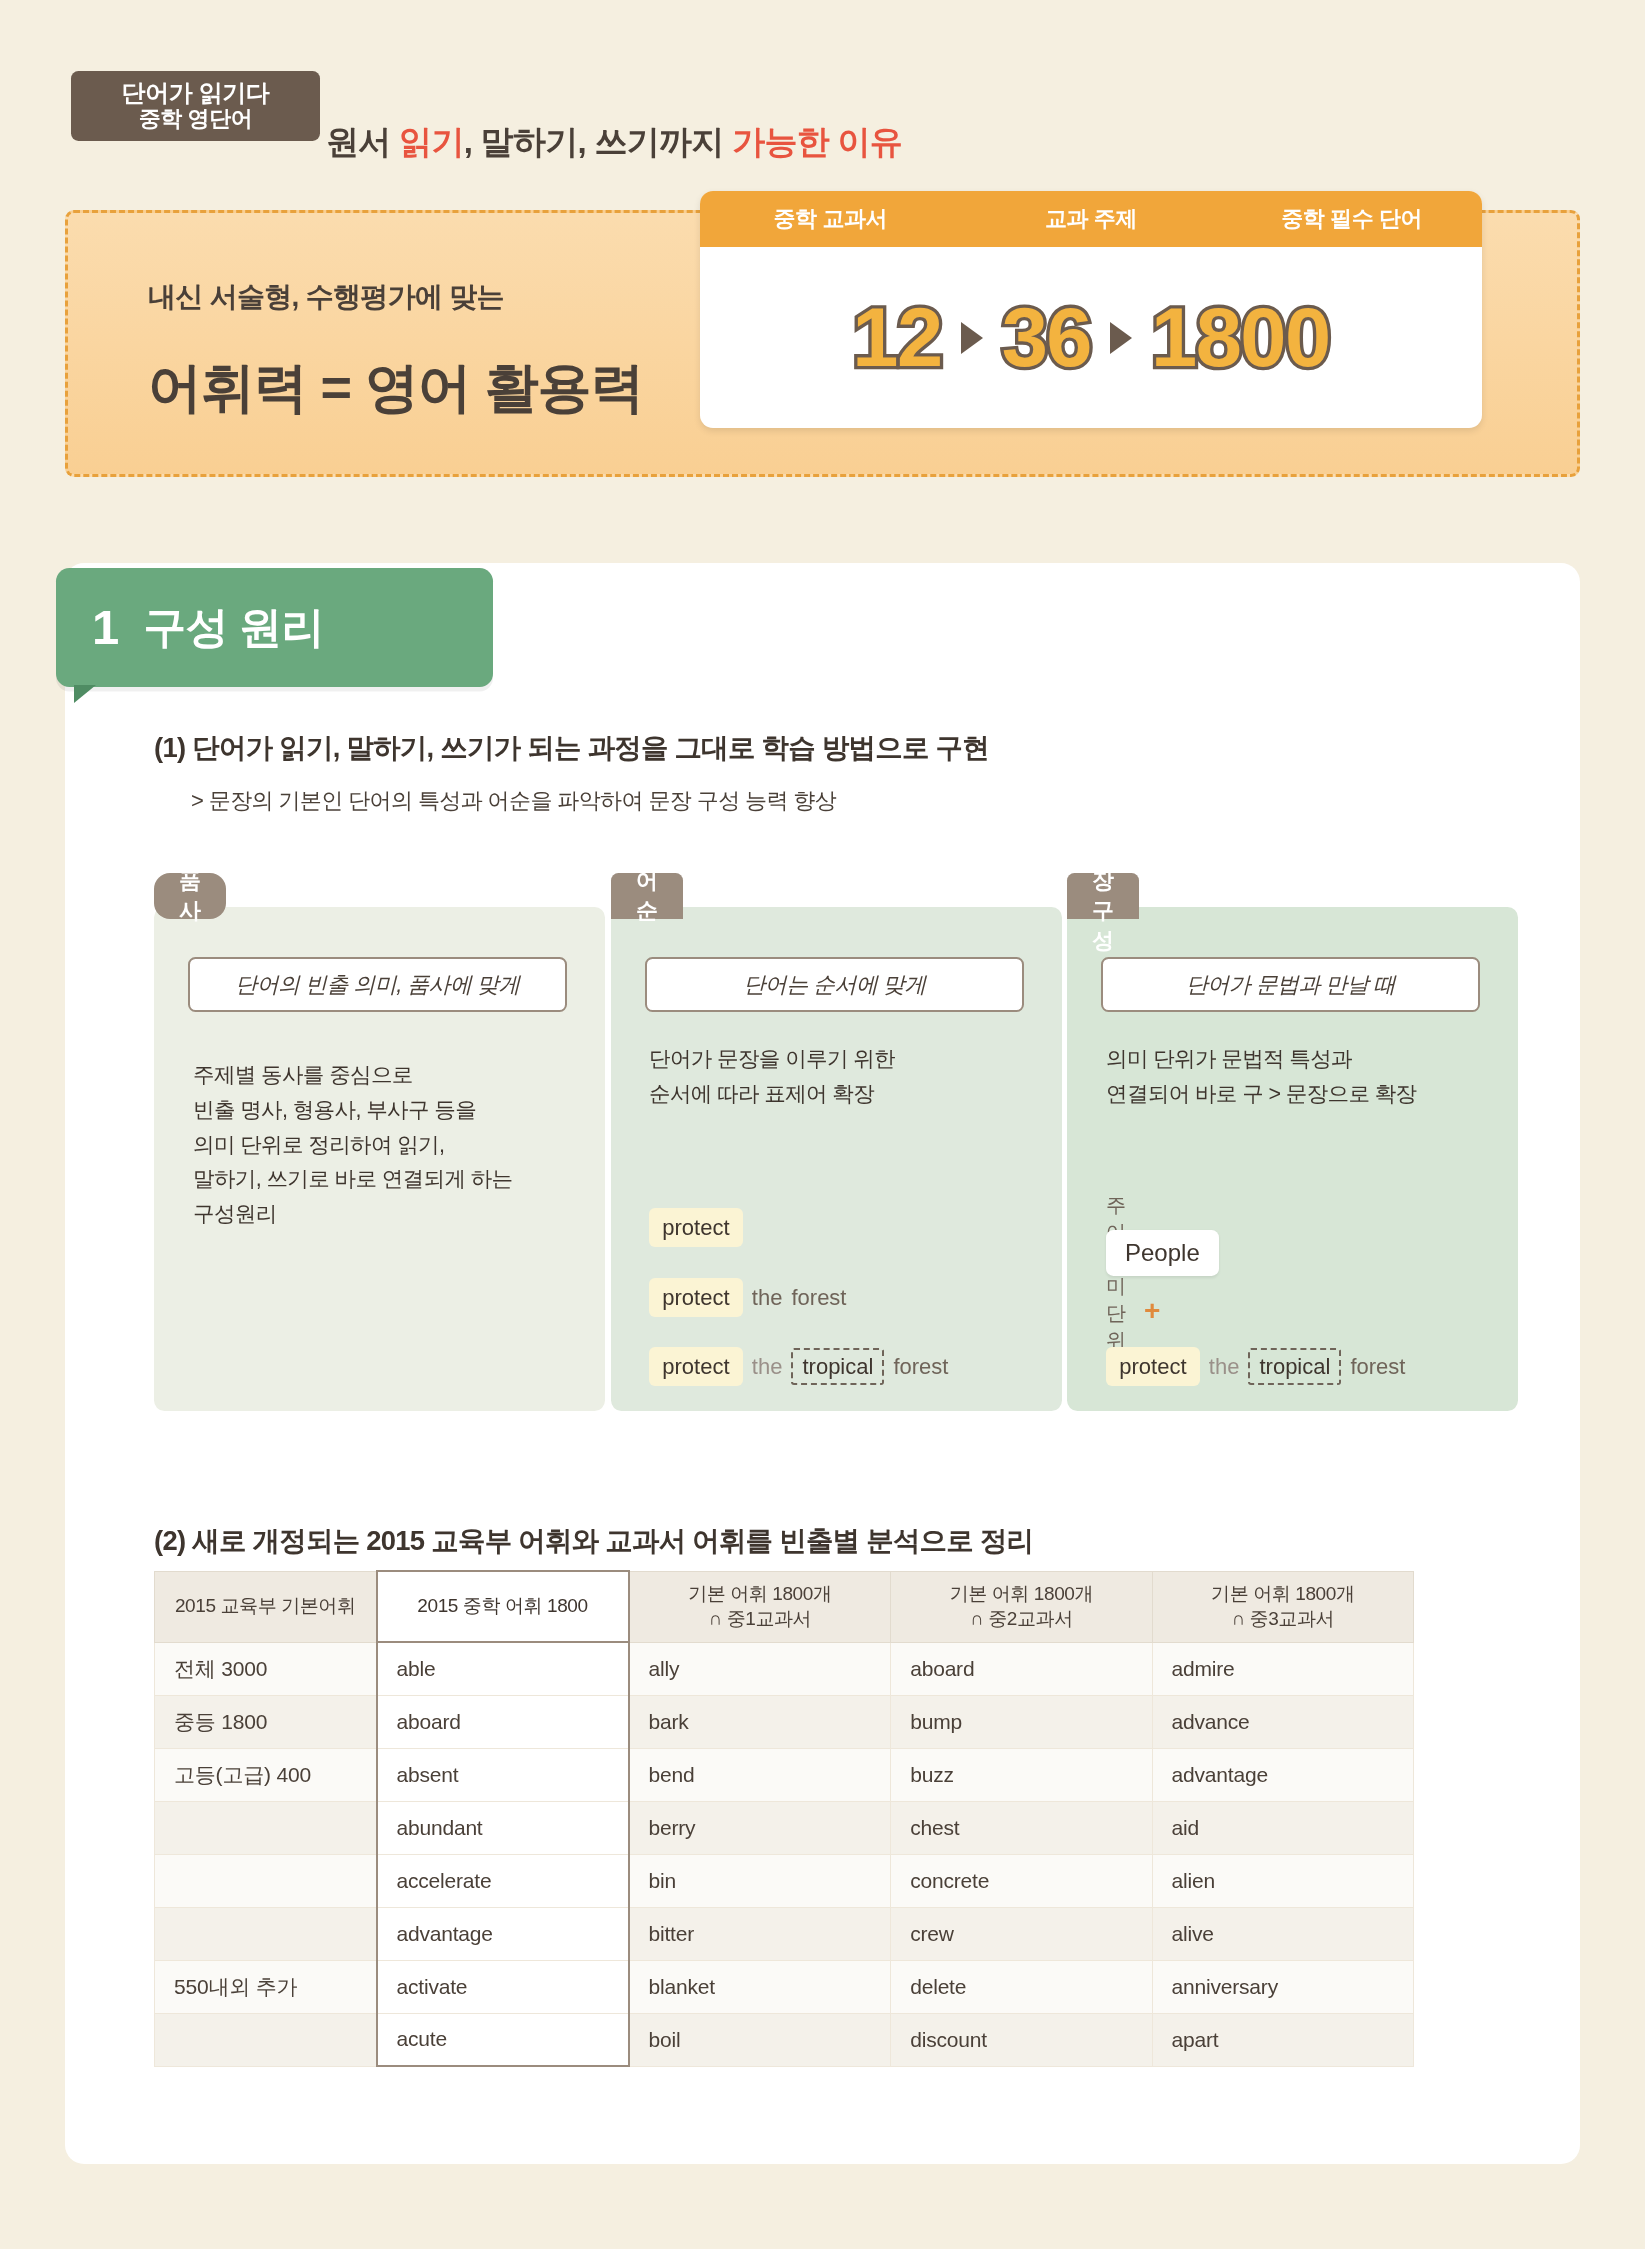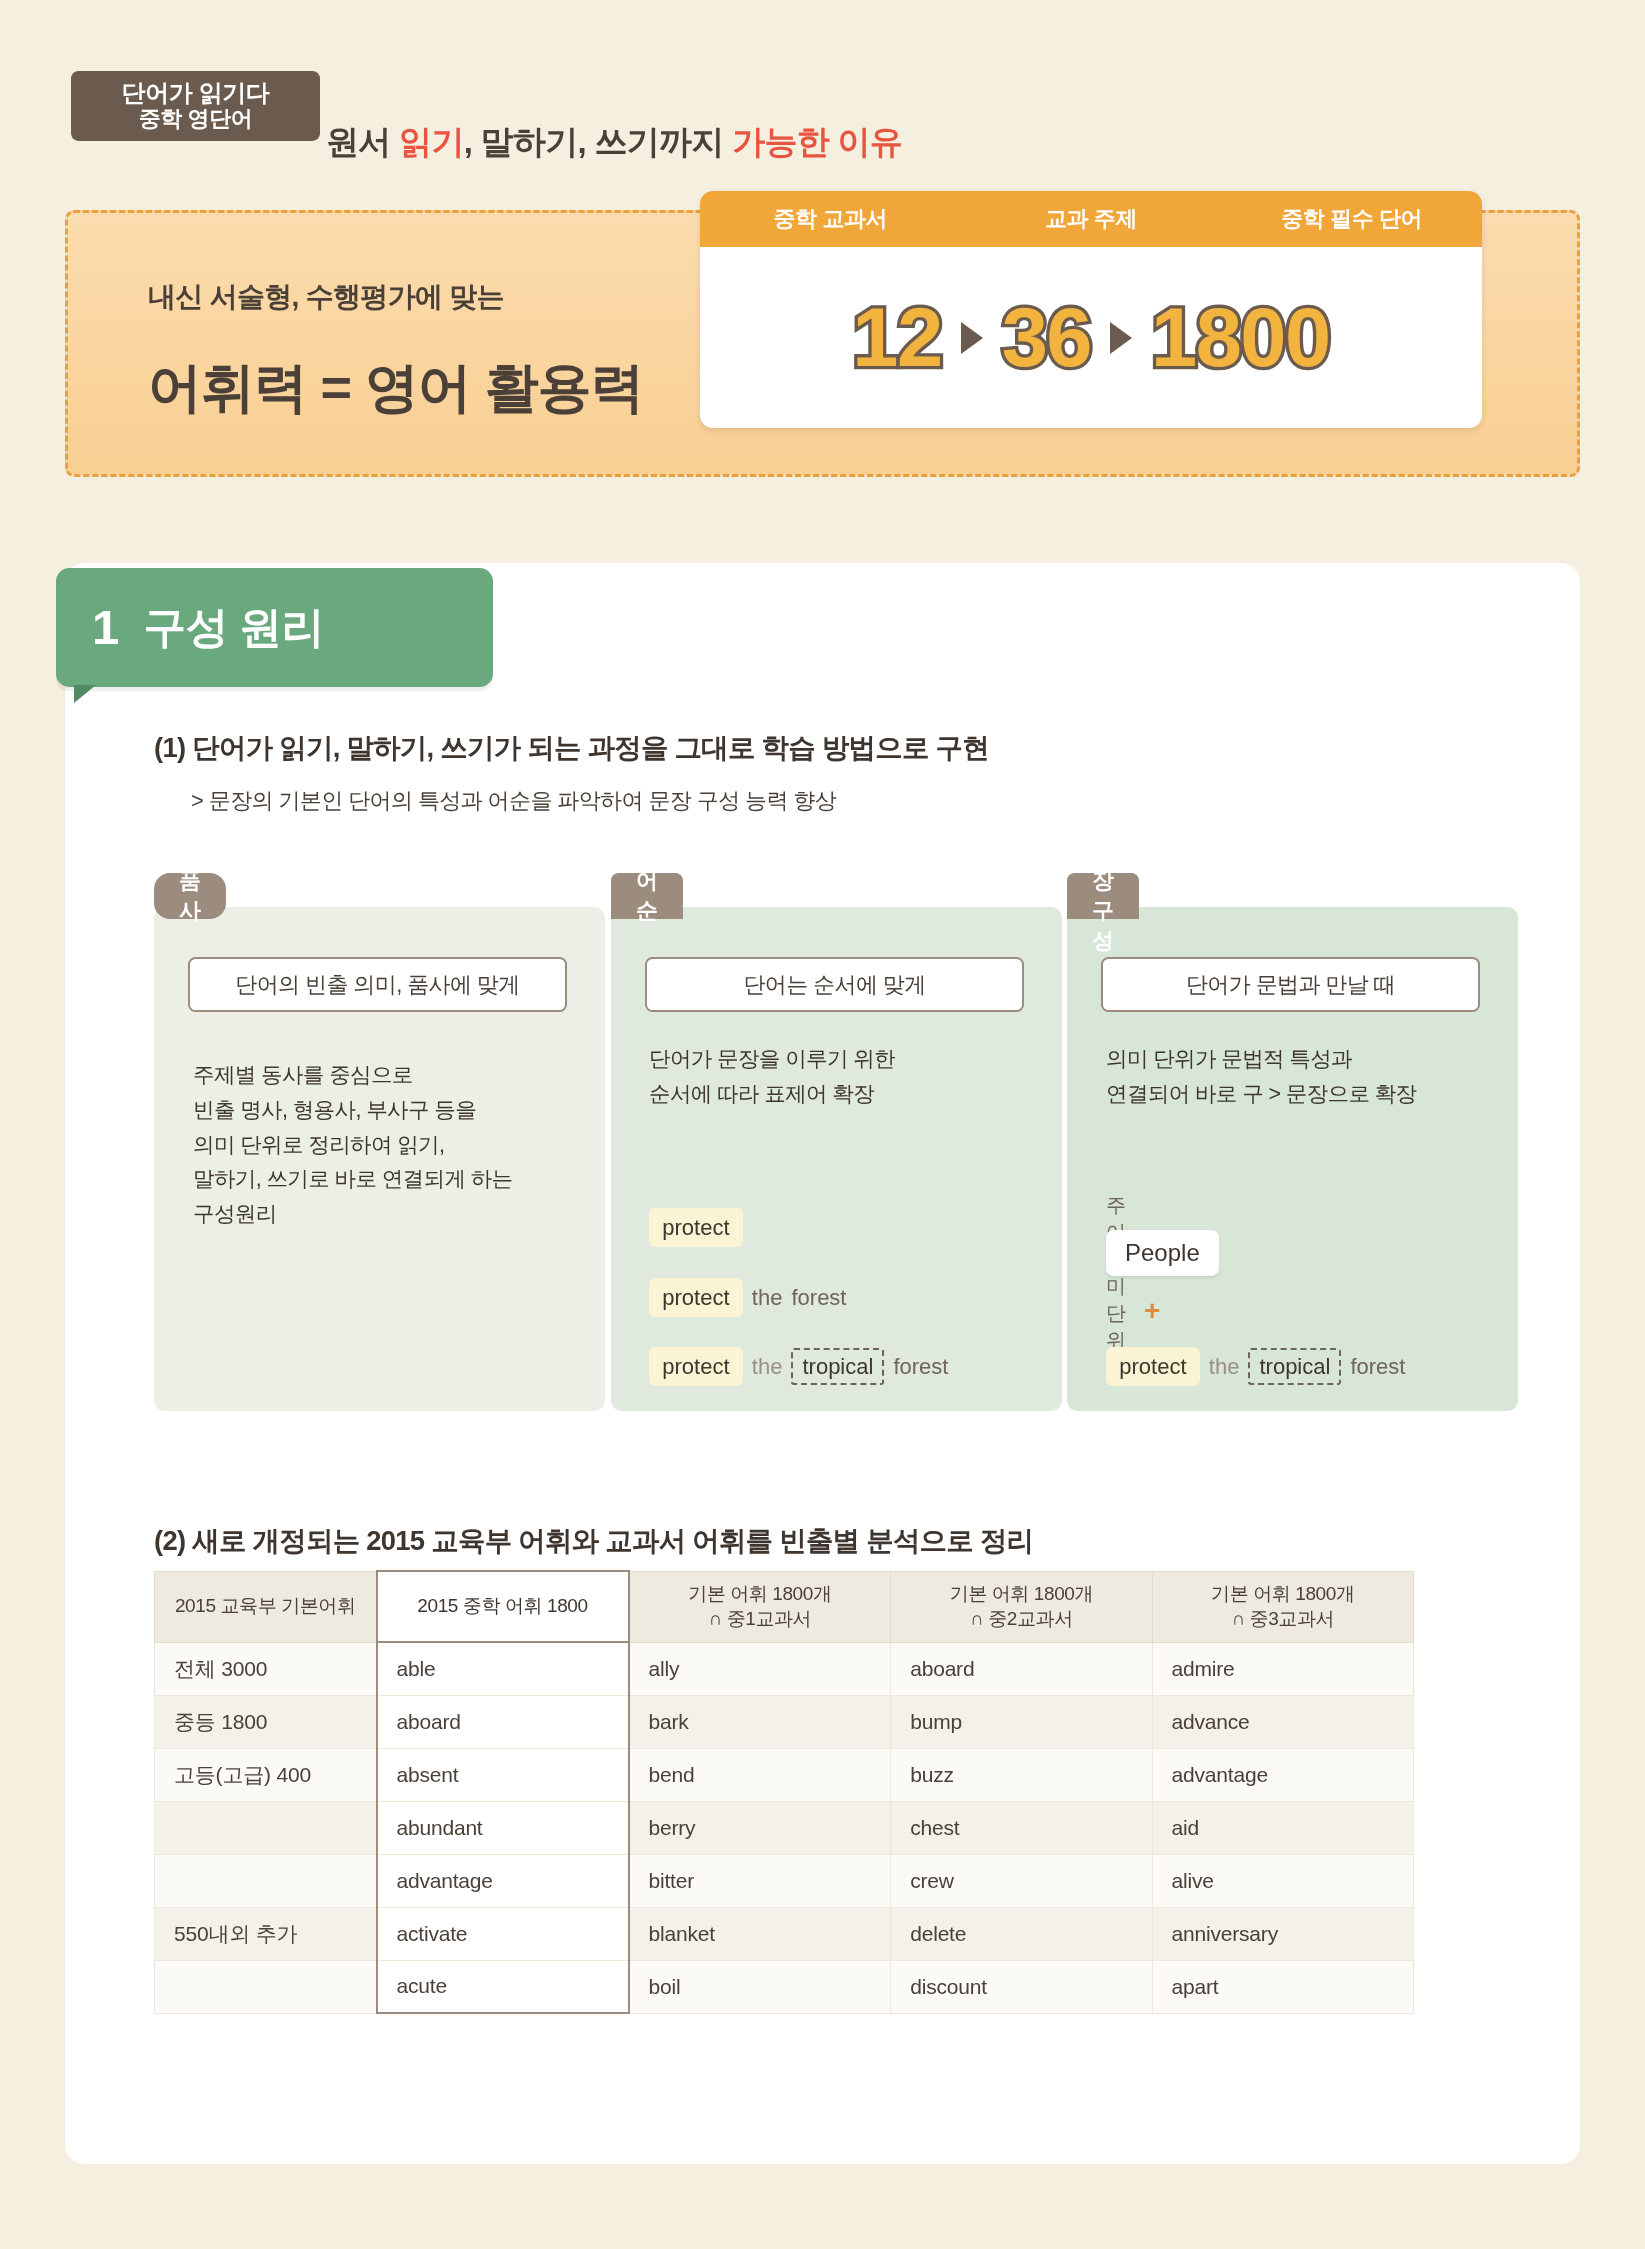--- a/index.html
+++ b/index.html
@@ -182,20 +182,21 @@
 
   .pill {
     position: absolute;
     height: 55px;
     border: 2.2px solid #9b8c7e;
     border-radius: 7.4px;
     background: #fff;
     display: flex; align-items: center; justify-content: center;
     font-size: 22px; color: #4a4038;
     letter-spacing: -0.6px;
+    font-style: italic;
   }
   .pill1 { left: 34px; top: 84px; width: 379px; }
   .pill2 { left: 491px; top: 84px; width: 379px; }
   .pill3 { left: 947px; top: 84px; width: 379px; }
 
   .cbody {
     position: absolute;
     font-size: 21.5px; color: #3e352e;
     line-height: 1.62;
     letter-spacing: -0.6px;
@@ -411,20 +412,27 @@
     </tr>
     <tr>
       <td class="col0"></td>
       <td class="col1">abundant</td>
       <td>berry</td>
       <td>chest</td>
       <td>aid</td>
     </tr>
     <tr>
       <td class="col0"></td>
+      <td class="col1">accelerate</td>
+      <td>bin</td>
+      <td>concrete</td>
+      <td>alien</td>
+    </tr>
+    <tr>
+      <td class="col0"></td>
       <td class="col1">advantage</td>
       <td>bitter</td>
       <td>crew</td>
       <td>alive</td>
     </tr>
     <tr>
       <td class="col0">550내외 추가</td>
       <td class="col1">activate</td>
       <td>blanket</td>
       <td>delete</td>

